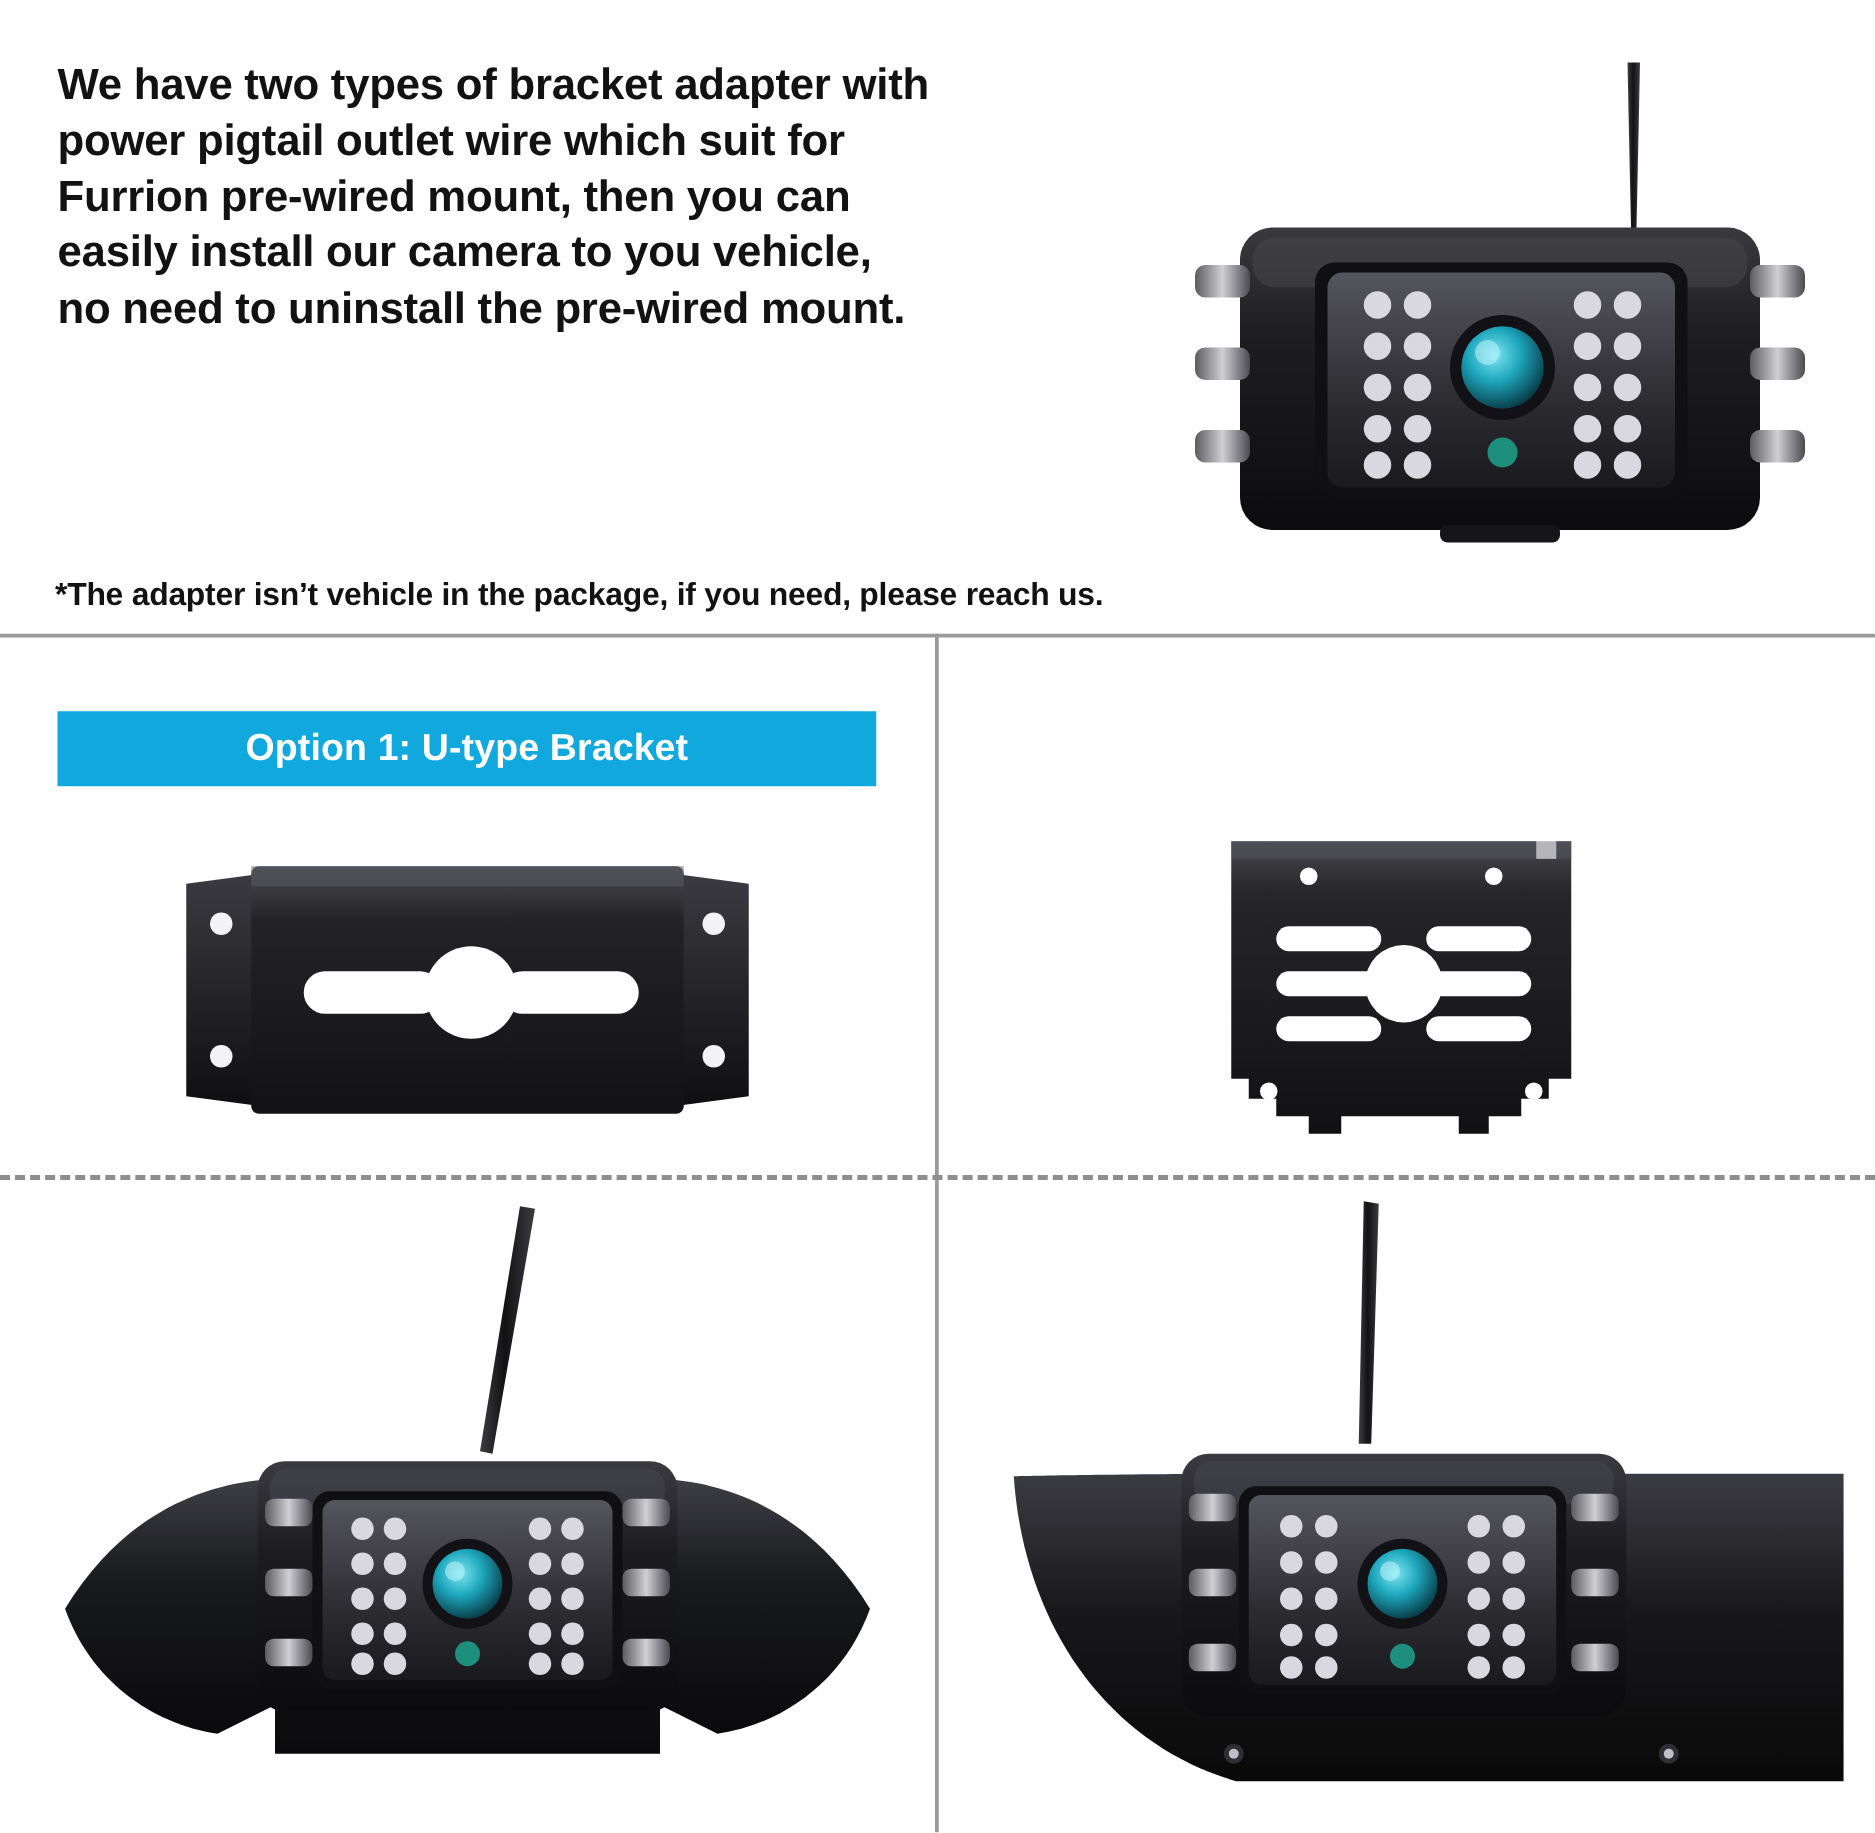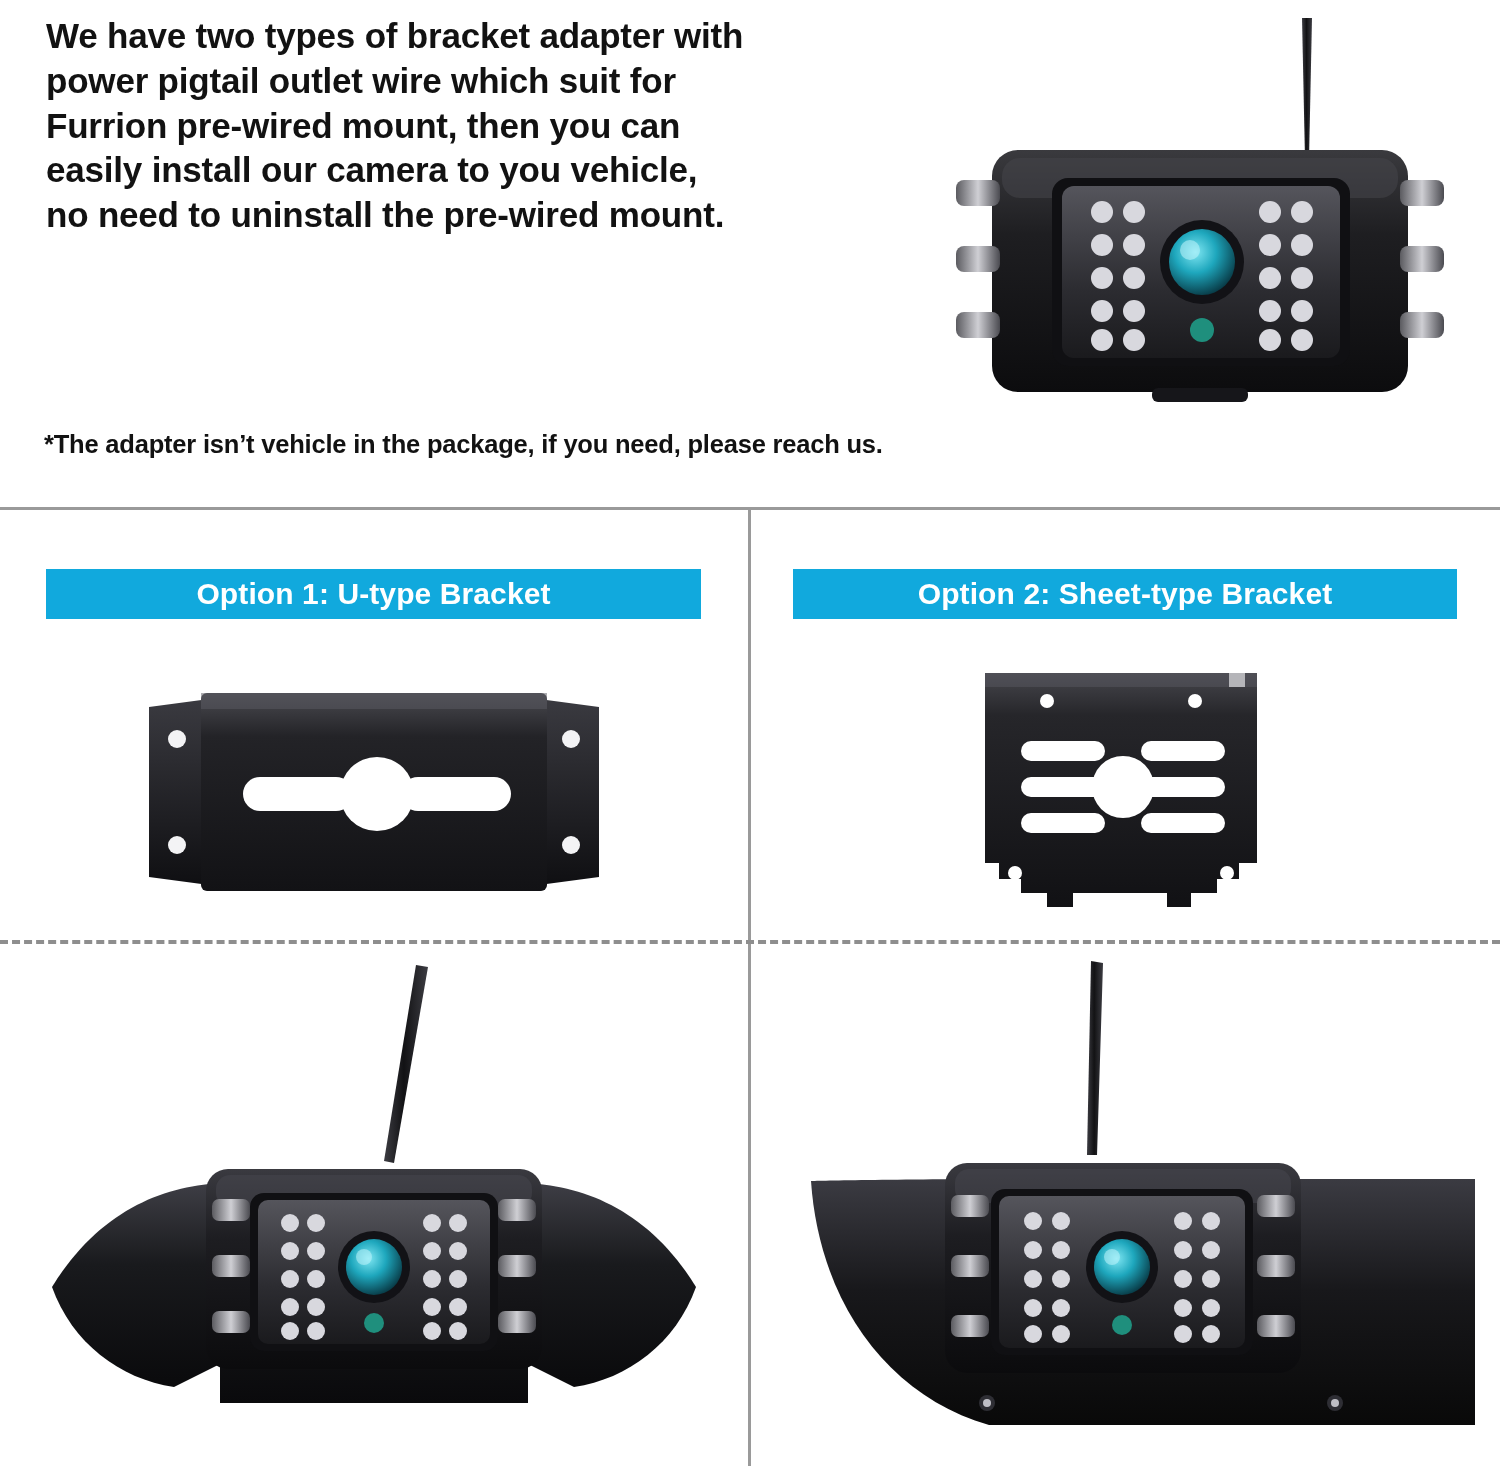--- a/index.html
+++ b/index.html
@@ -14,20 +14,21 @@
     color: #1a1a1a;
     position: relative;
     overflow: hidden;
   }
 
   
   .top-section {
     position: relative;
     width: 1500px;
     height: 500px;
+    margin-top: 32px;
   }
   .headline {
     position: absolute;
     left: 46px;
     top: 14px;
     width: 840px;
     font-size: 35px;
     font-weight: bold;
     line-height: 1.28;
     letter-spacing: -0.2px;
@@ -85,21 +86,21 @@
     top: 507px;
     width: 748px;
     height: 434px;
   }
   .panel.left { left: 0; }
   .panel.right { left: 751px; }
 
   .option-banner {
     position: absolute;
     top: 62px;
-    height: 50px;
+    height: 60px;
     background: #11a9dd;
     color: #ffffff;
     font-size: 30px;
     font-weight: bold;
     display: flex;
     align-items: center;
     justify-content: center;
     letter-spacing: 0.1px;
   }
   .panel.left .option-banner {
@@ -274,21 +275,20 @@
 
       <rect x="104" y="100" width="110" height="34" rx="17" fill="#ffffff"></rect>
       <rect x="262" y="100" width="110" height="34" rx="17" fill="#ffffff"></rect>
 
       <circle cx="238" cy="117" r="37" fill="#ffffff"></circle>
     </svg>
   </div>
 </div>
 
 <div class="panel right">
-  <div class="option-banner">Option 2: Sheet-type Bracket</div>
 
   <div class="bracket-holder">
     <svg width="340" height="250" viewBox="0 0 340 250">
       <defs>
         <linearGradient id="sPlate" x1="0" y1="0" x2="0" y2="1">
           <stop offset="0%" stop-color="#46464c"></stop>
           <stop offset="18%" stop-color="#26262a"></stop>
           <stop offset="100%" stop-color="#111114"></stop>
         </linearGradient>
       </defs>

